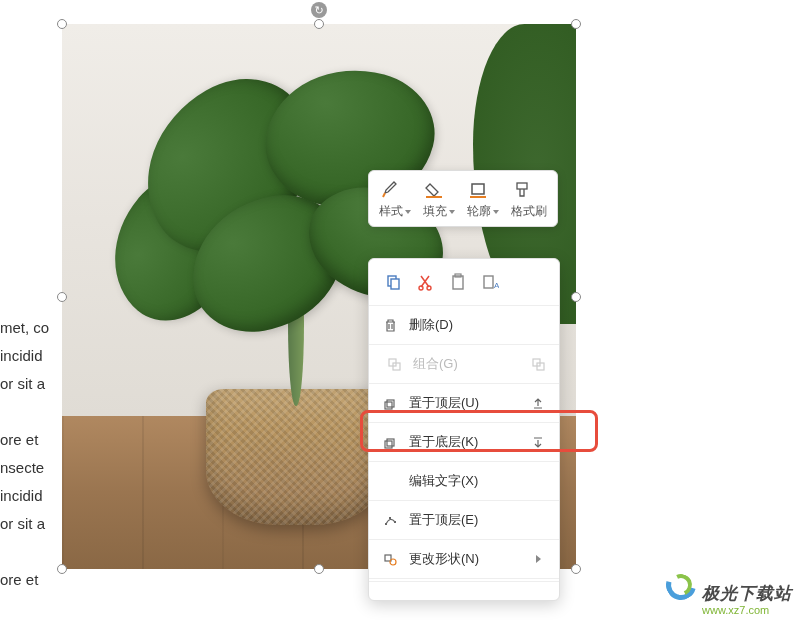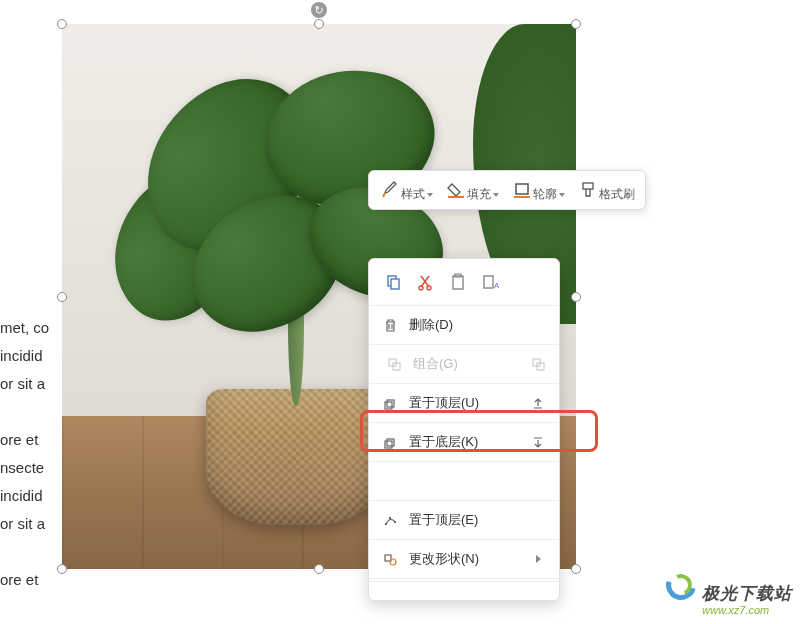--- a/index.html
+++ b/index.html
@@ -162,22 +162,22 @@
       top: 170px;
       background: #fff;
       border: 1px solid #ddd;
       border-radius: 6px;
       box-shadow: 0 2px 10px rgba(0,0,0,0.15);
       display: flex;
       padding: 6px 4px 4px;
     }
     .toolbar-item {
       display: flex;
-      flex-direction: row;
-      align-items: flex-end;
+      flex-direction: column;
+      align-items: flex-start;
       padding: 2px 6px;
       cursor: pointer;
       font-size: 12px;
       color: #555;
     }
     .toolbar-icon {
       width: 22px;
       height: 22px;
       margin-bottom: 2px;
       display: flex;
@@ -318,21 +318,20 @@
     .watermark-title {
       font-size: 17px;
       font-weight: bold;
       color: #4a4a4a;
       font-style: italic;
       letter-spacing: 1px;
     }
     .watermark-url {
       font-size: 11px;
       color: #7fb535;
-      font-style: italic;
     }
   </style>
 </head>
 <body>
 
 <div class="document-text">
   <p>met, co</p>
   <p> incidid</p>
   <p>or sit a</p>
   <p>&nbsp;</p>
@@ -503,20 +502,21 @@
     <div class="menu-item-right">
       <svg width="15" height="15" viewBox="0 0 15 15">
           <path d="M7 12 L7 5 M4 9 L7 12 L10 9 M3 3 L11 3" fill="none" stroke="#666" stroke-width="1.2"></path>
         </svg>
     </div>
   </div>
   <div class="menu-divider"></div>
 
   <div class="menu-item">
     <div class="menu-item-icon"></div>
+    <span class="menu-item-text">编辑文字(X)</span>
   </div>
   <div class="menu-divider"></div>
 
   <div class="menu-item">
     <div class="menu-item-icon">
       <svg width="15" height="15" viewBox="0 0 15 15">
           <path d="M3 11 Q7 3 12 9" fill="none" stroke="#666" stroke-width="1.2"></path>
           <rect x="2" y="10" width="2" height="2" fill="#666"></rect>
           <rect x="11" y="8" width="2" height="2" fill="#666"></rect>
           <rect x="6" y="4" width="2" height="2" fill="#666"></rect>

